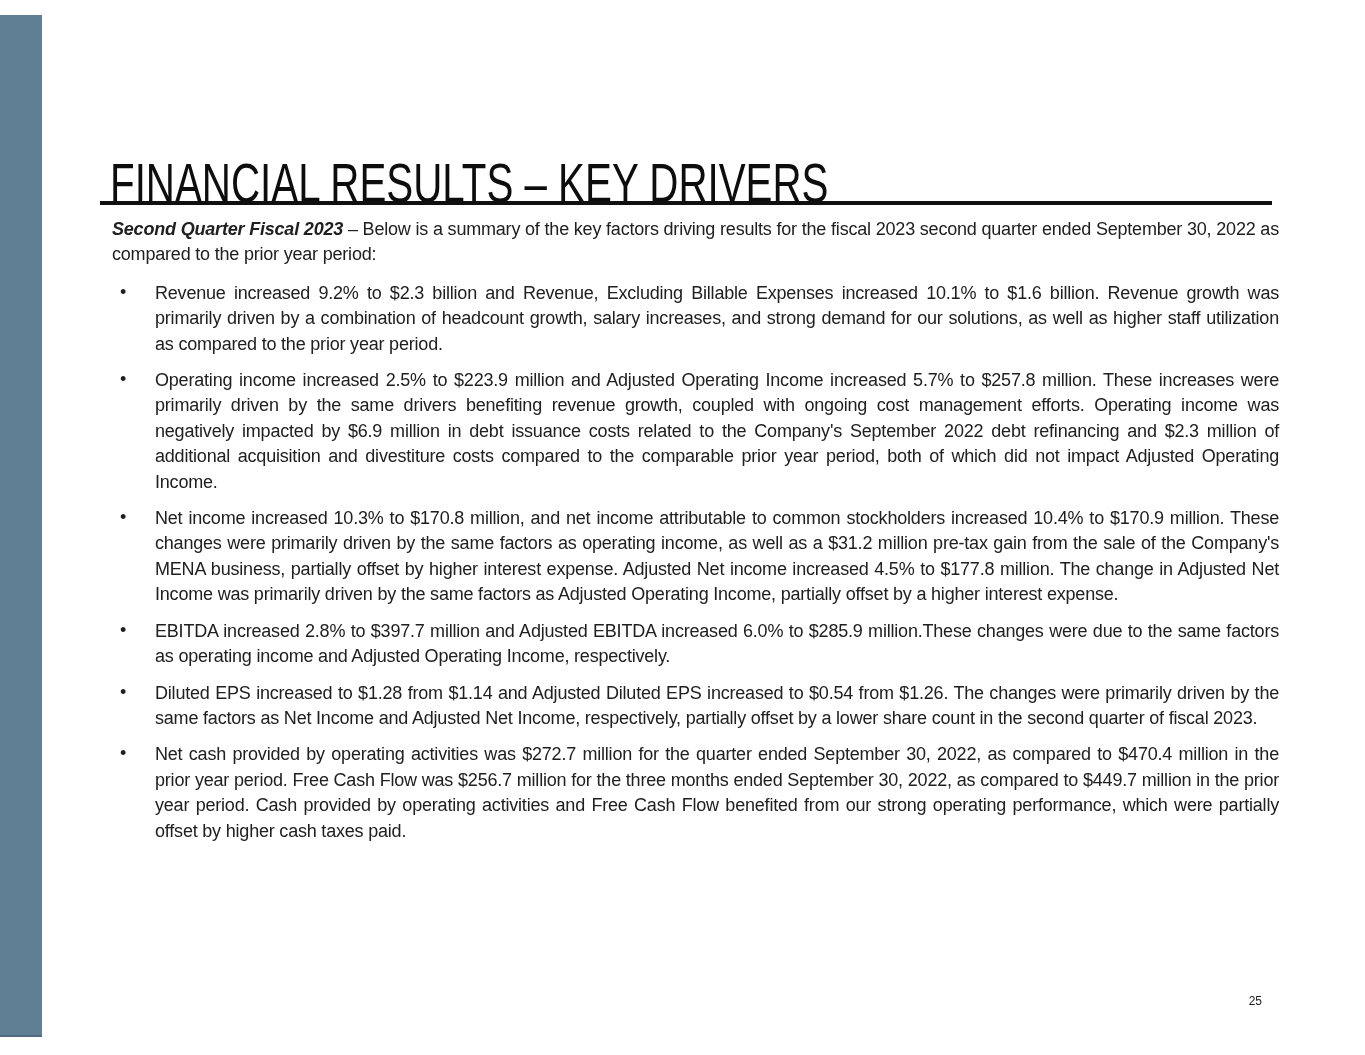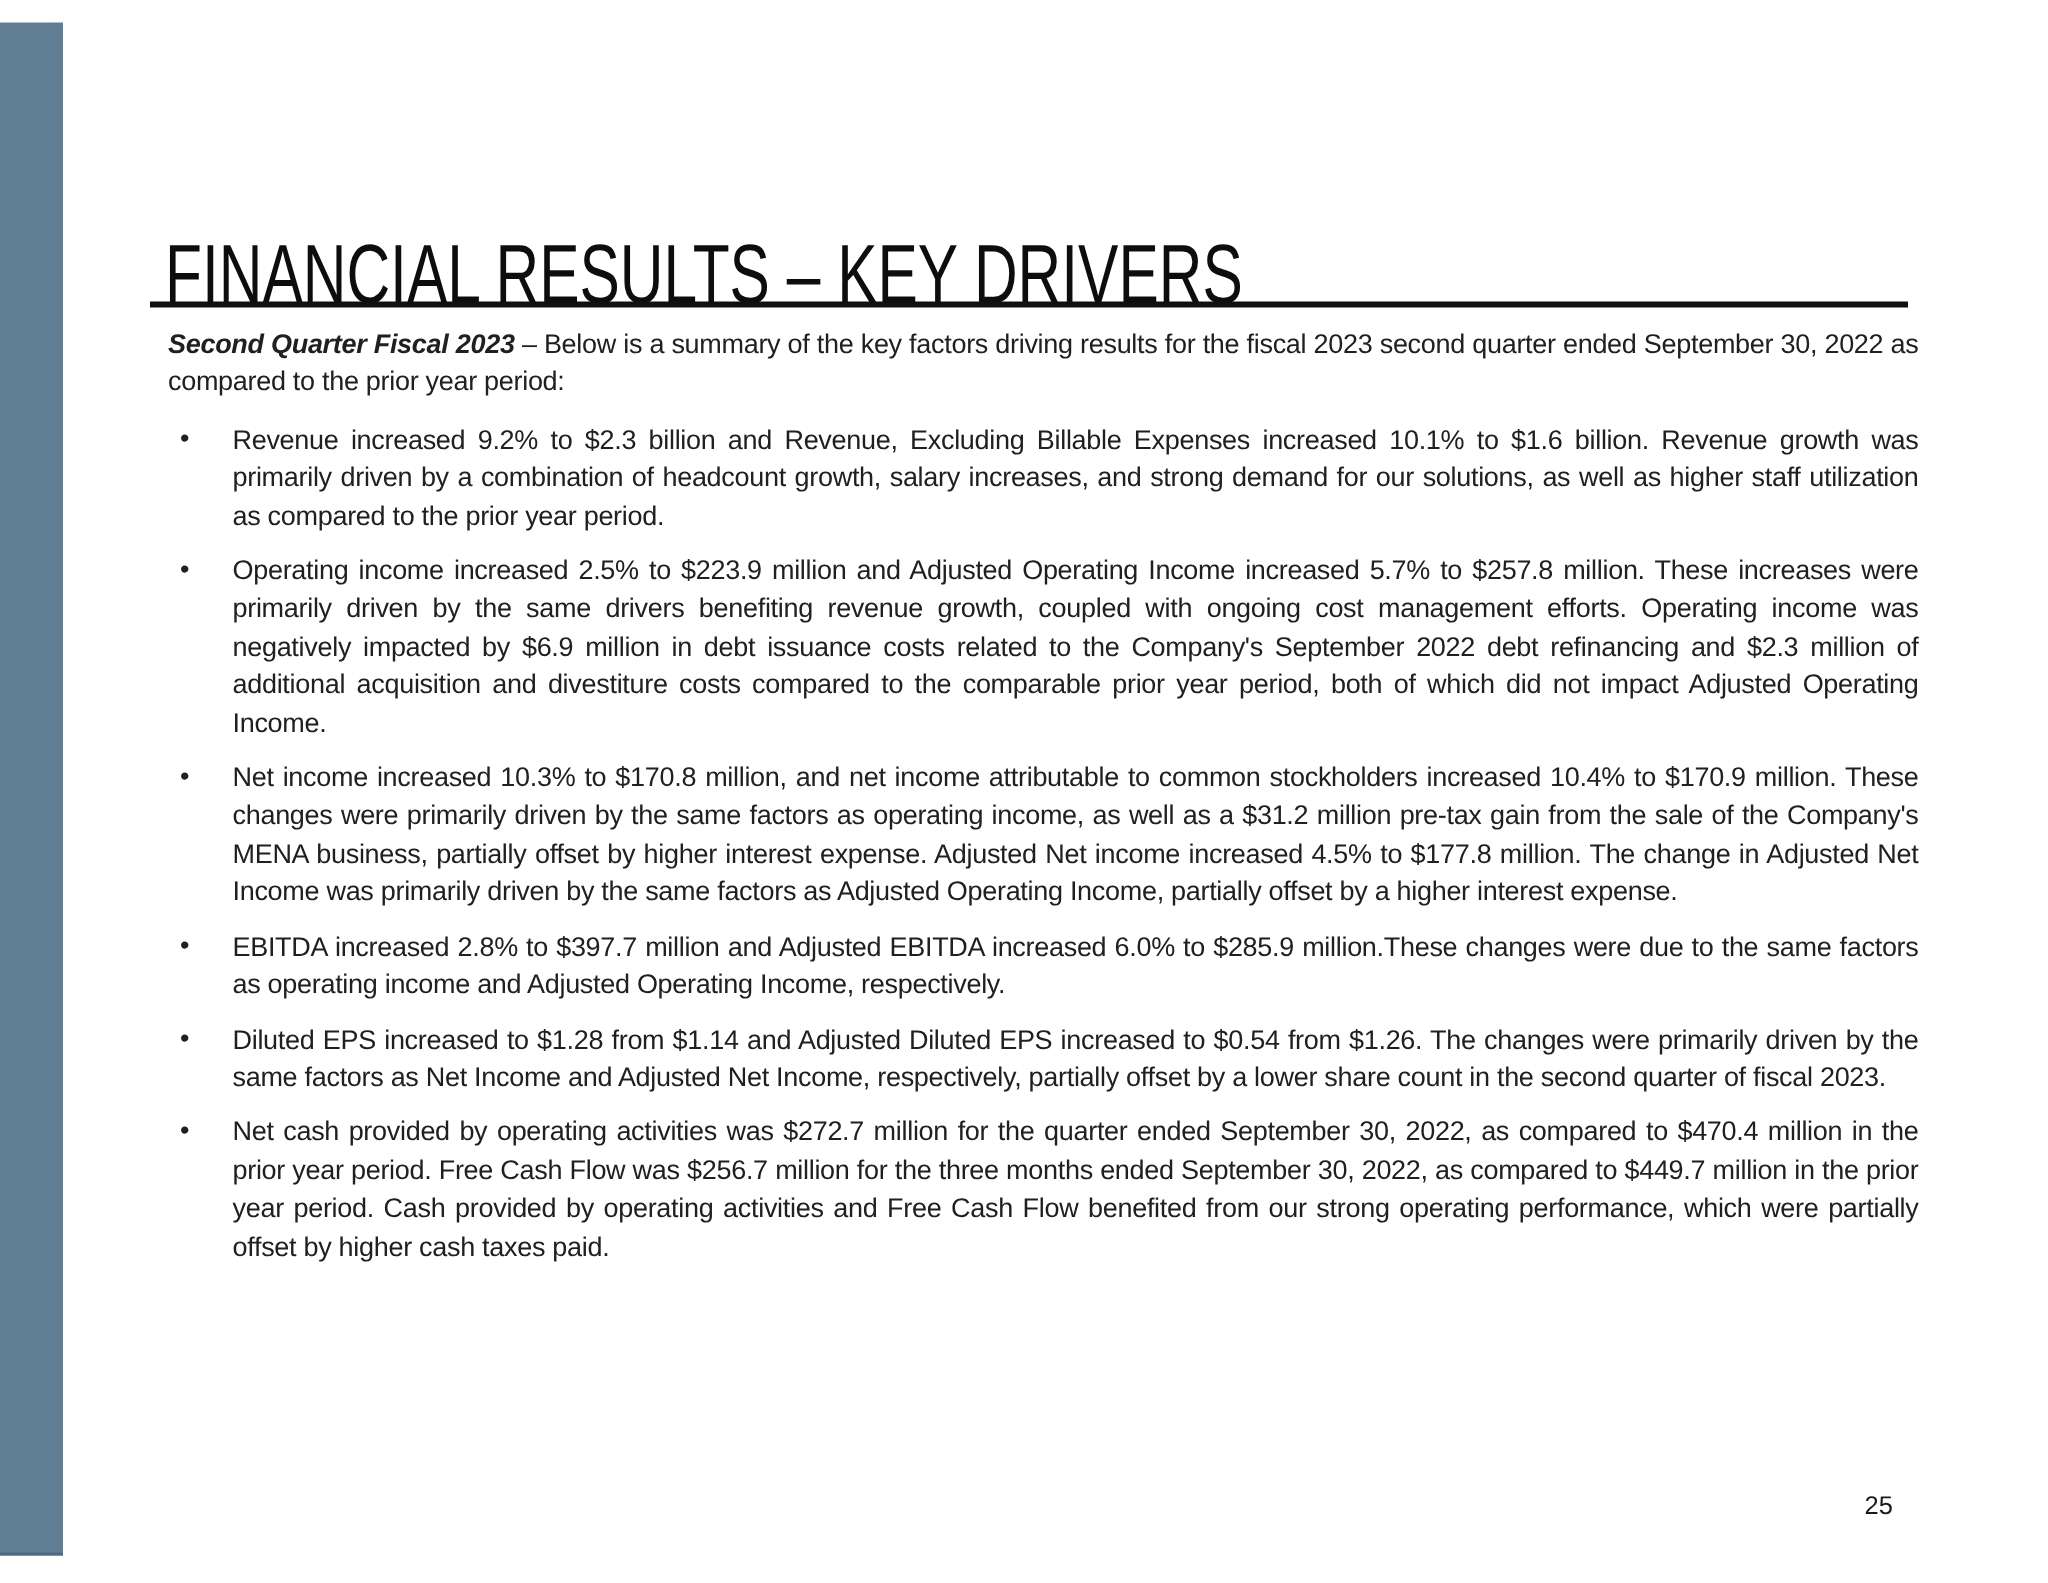--- a/index.html
+++ b/index.html
@@ -58,21 +58,21 @@
     margin-bottom: 11px;
   }
   ul.bullets .marker {
     position: absolute;
     left: 8px; top: -1px;
     text-align: left;
   }
   .page-number {
     position: absolute;
     top: 994px; right: 103px;
-    font-size: 17px;
+    font-size: 12px;
     color: #1a1a1a;
     letter-spacing: 0;
   }
 </style>
 </head>
 <body>
 
 <div class="accent-bar"></div>
 
 <h1 class="slide-title">FINANCIAL RESULTS – KEY DRIVERS</h1>

